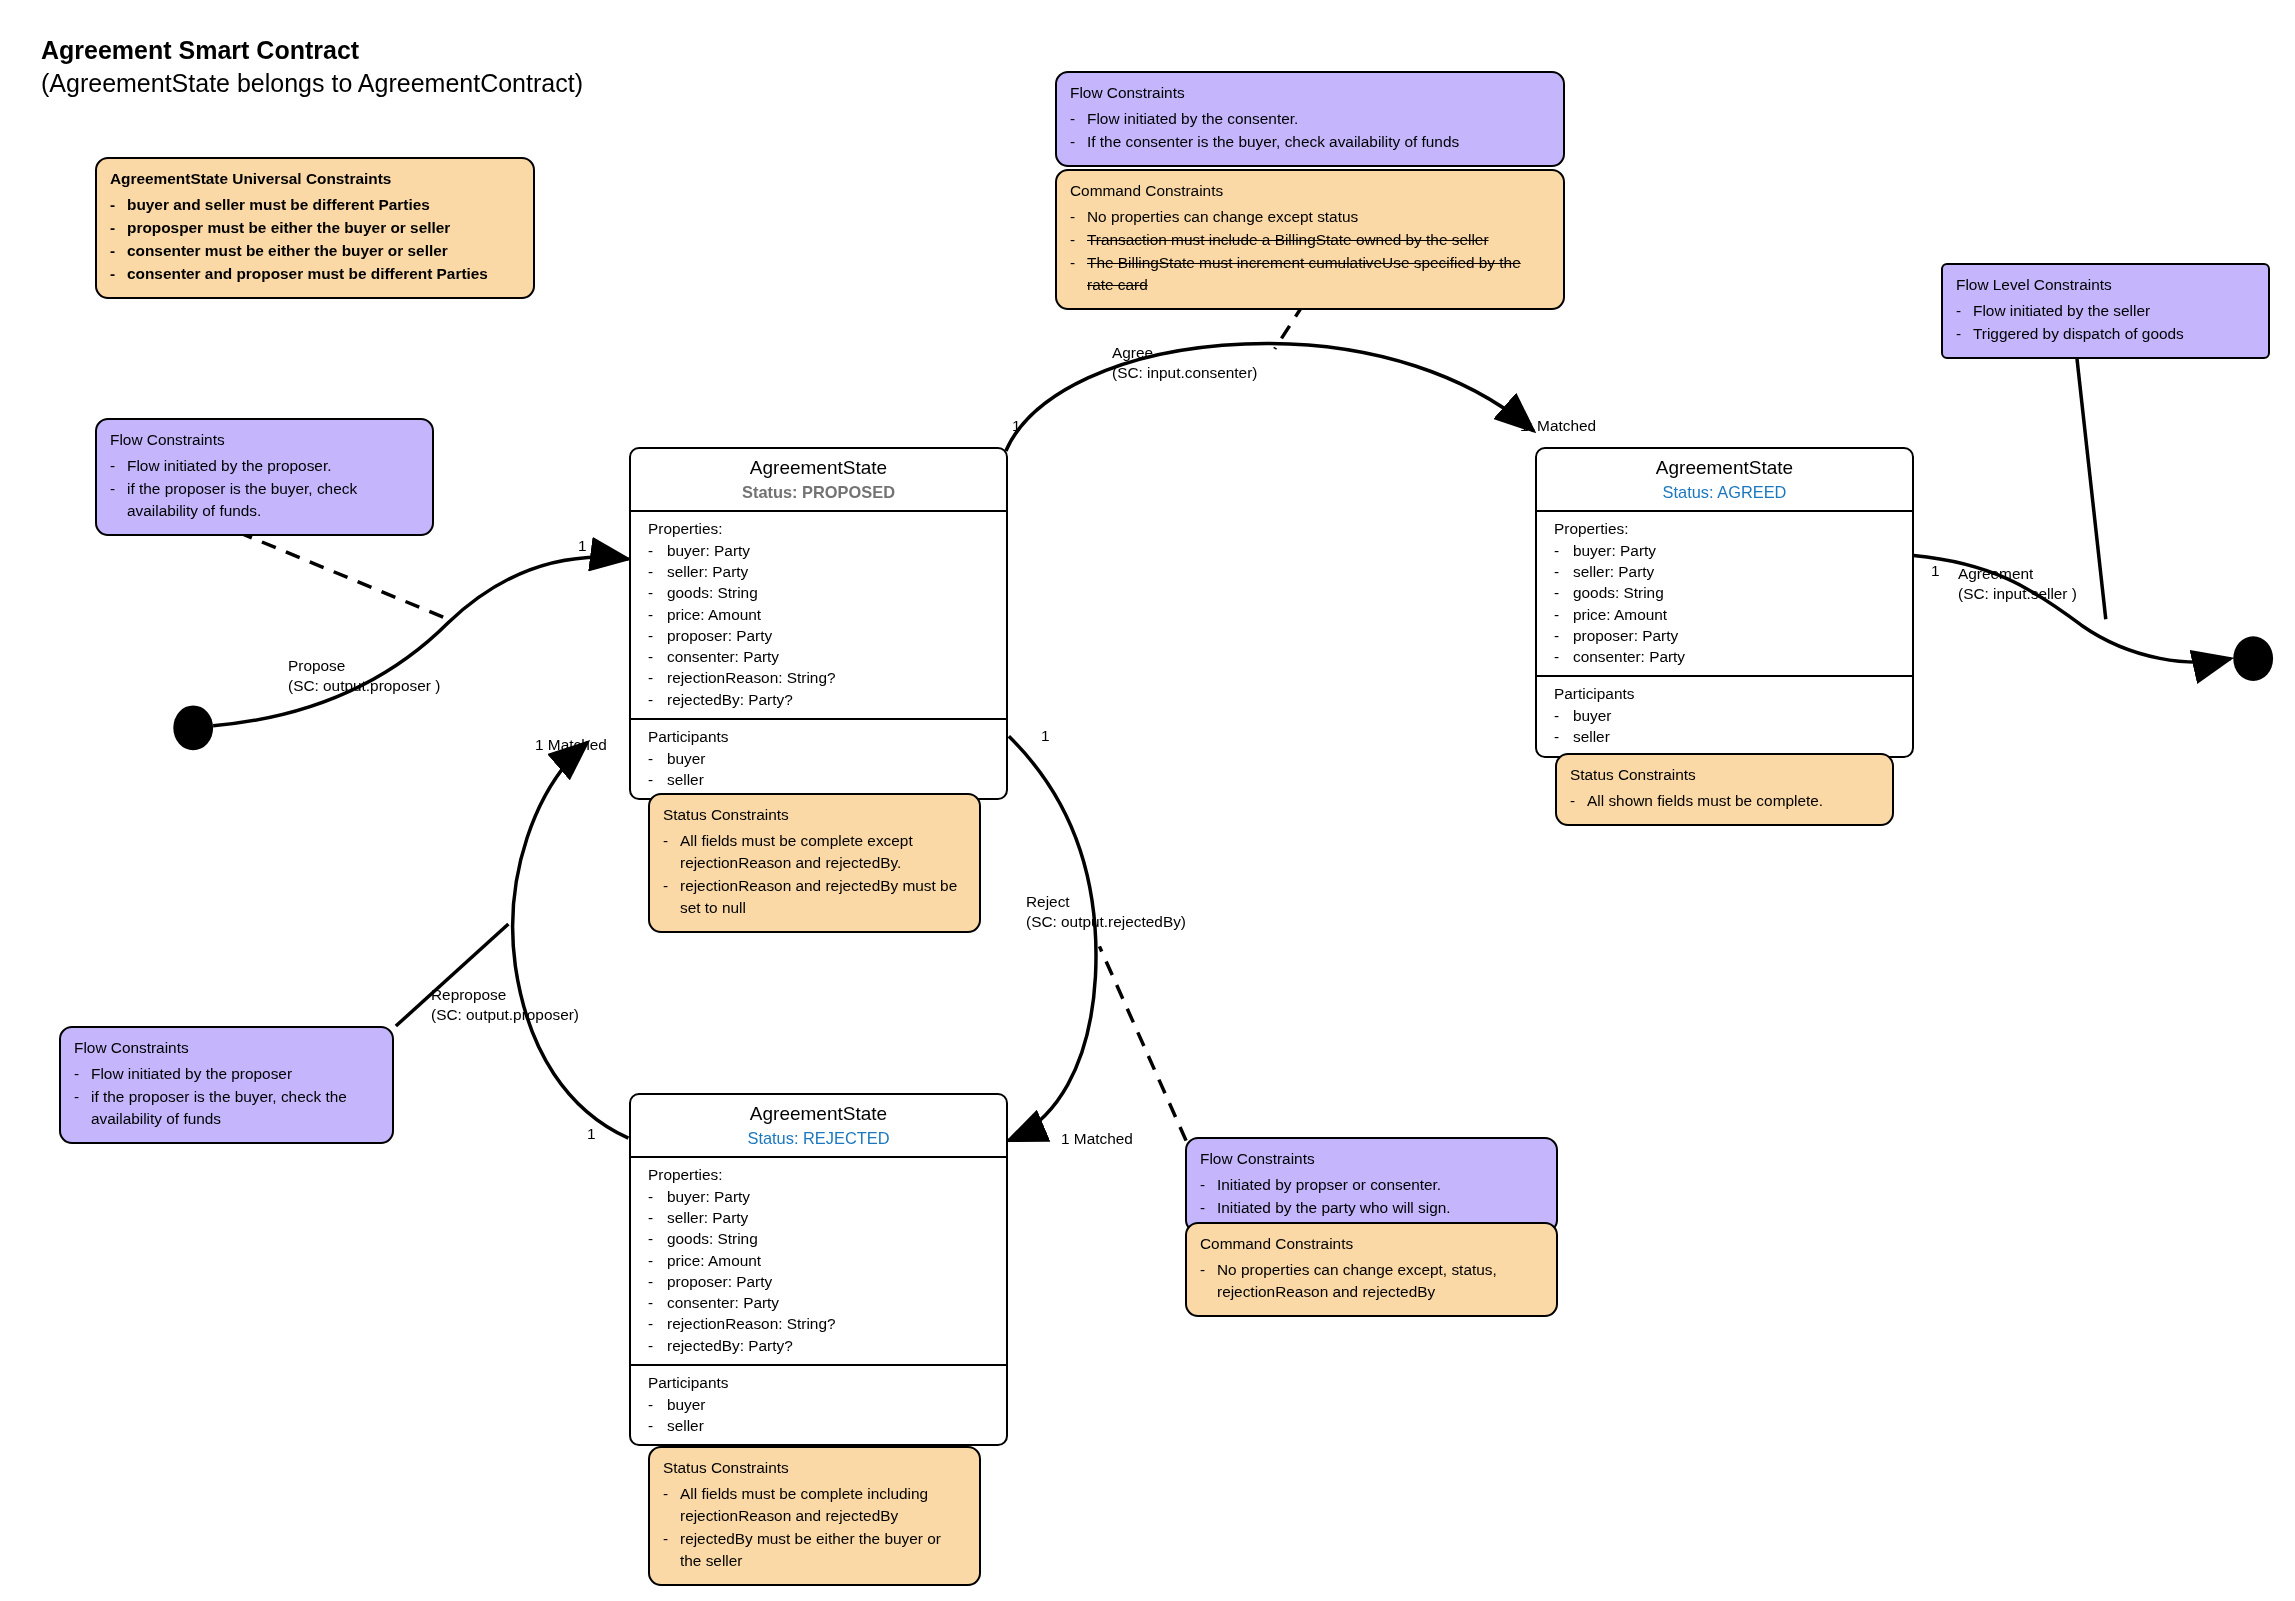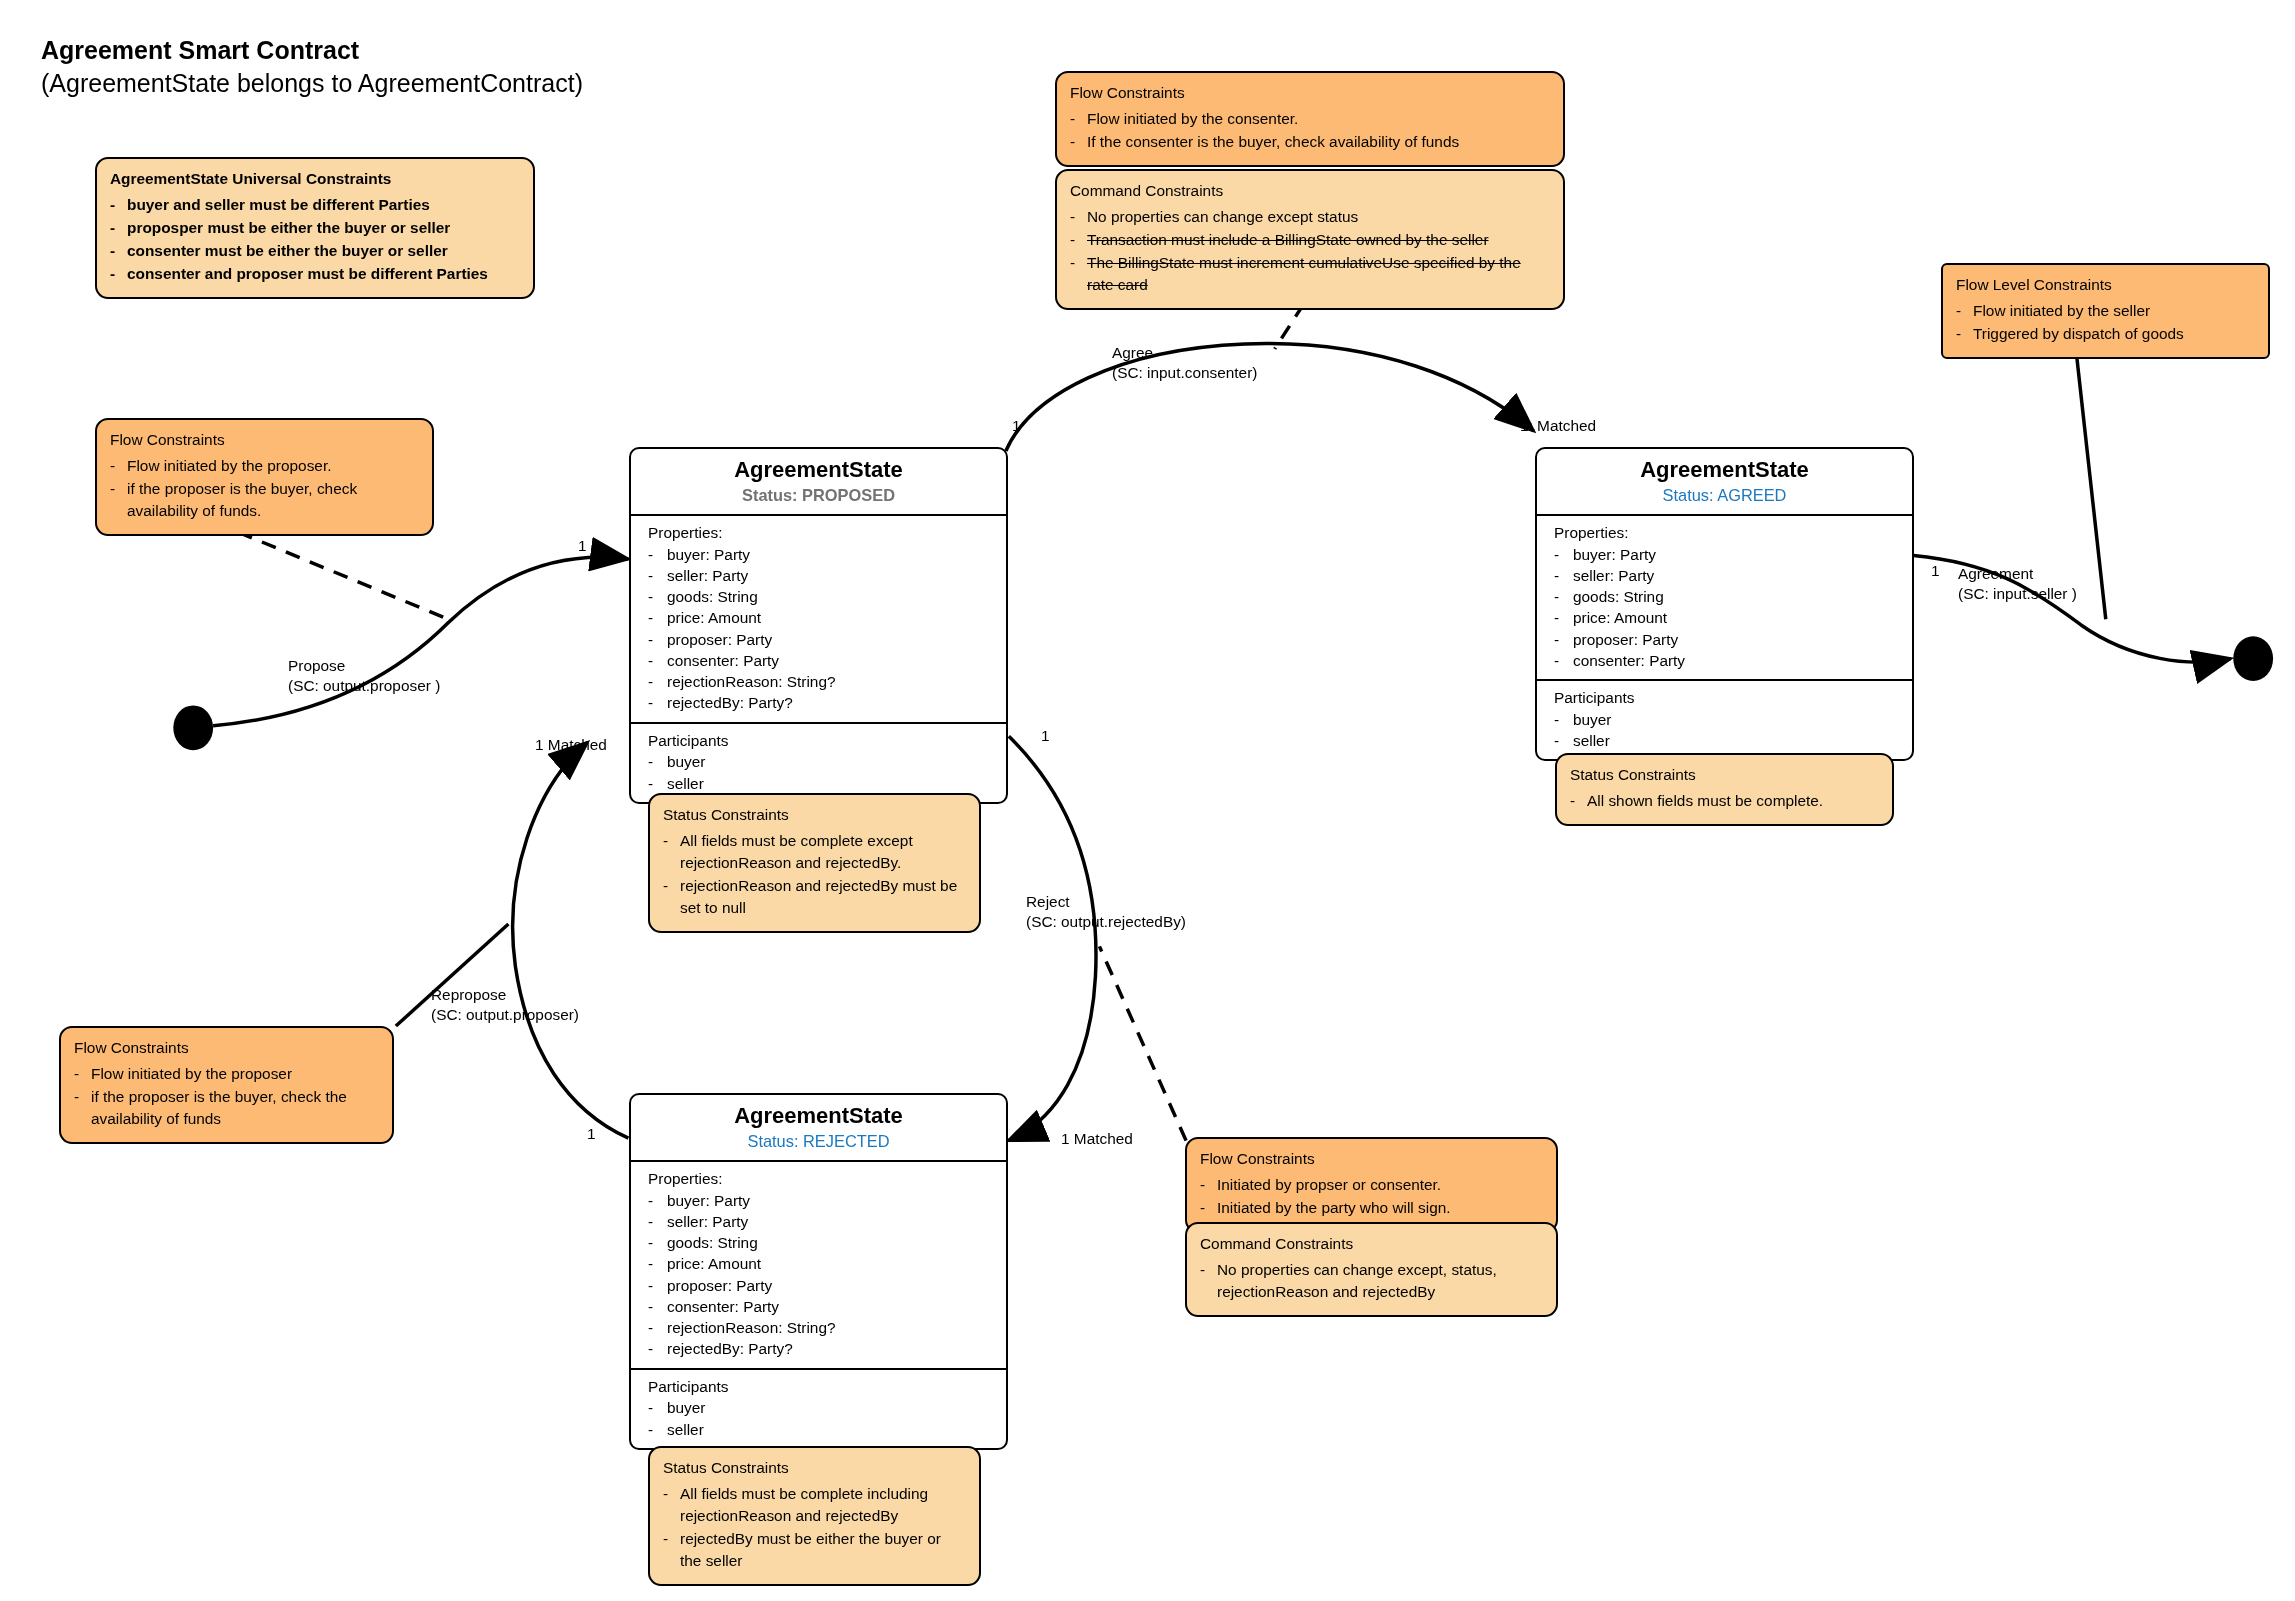--- a/index.html
+++ b/index.html
@@ -39,21 +39,21 @@
     margin-top: 3px;
   }
 
   
   .note {
     box-sizing: border-box;
     border: 2px solid #000000;
     border-radius: 13px;
     padding: 10px 13px 11px 13px;
   }
-  .note.blue   { background: #fdba74; }
+  .note.blue   { background: #c4b5fd; }
   .note.orange { background: #fbd9a6; }
   .note-title {
     font-size: 15.4px;
     line-height: 1.25;
     margin-bottom: 6px;
     white-space: nowrap;
   }
   .note-list { }
   .note-item {
     display: flex;
@@ -81,22 +81,22 @@
     border: 2px solid #000000;
     border-radius: 10px;
     overflow: hidden;
   }
   .state-header {
     text-align: center;
     padding: 8px 5px 7px 5px;
     border-bottom: 2.5px solid #000000;
   }
   .state-name {
-    font-size: 22px;
-    font-weight: bold;
+    font-size: 19px;
+    font-weight: normal;
     line-height: 1.2;
   }
   .state-status {
     font-size: 16.4px;
     line-height: 1.3;
     margin-top: 2px;
   }
   .state-section {
     padding: 7px 5px 8px 17px;
   }

